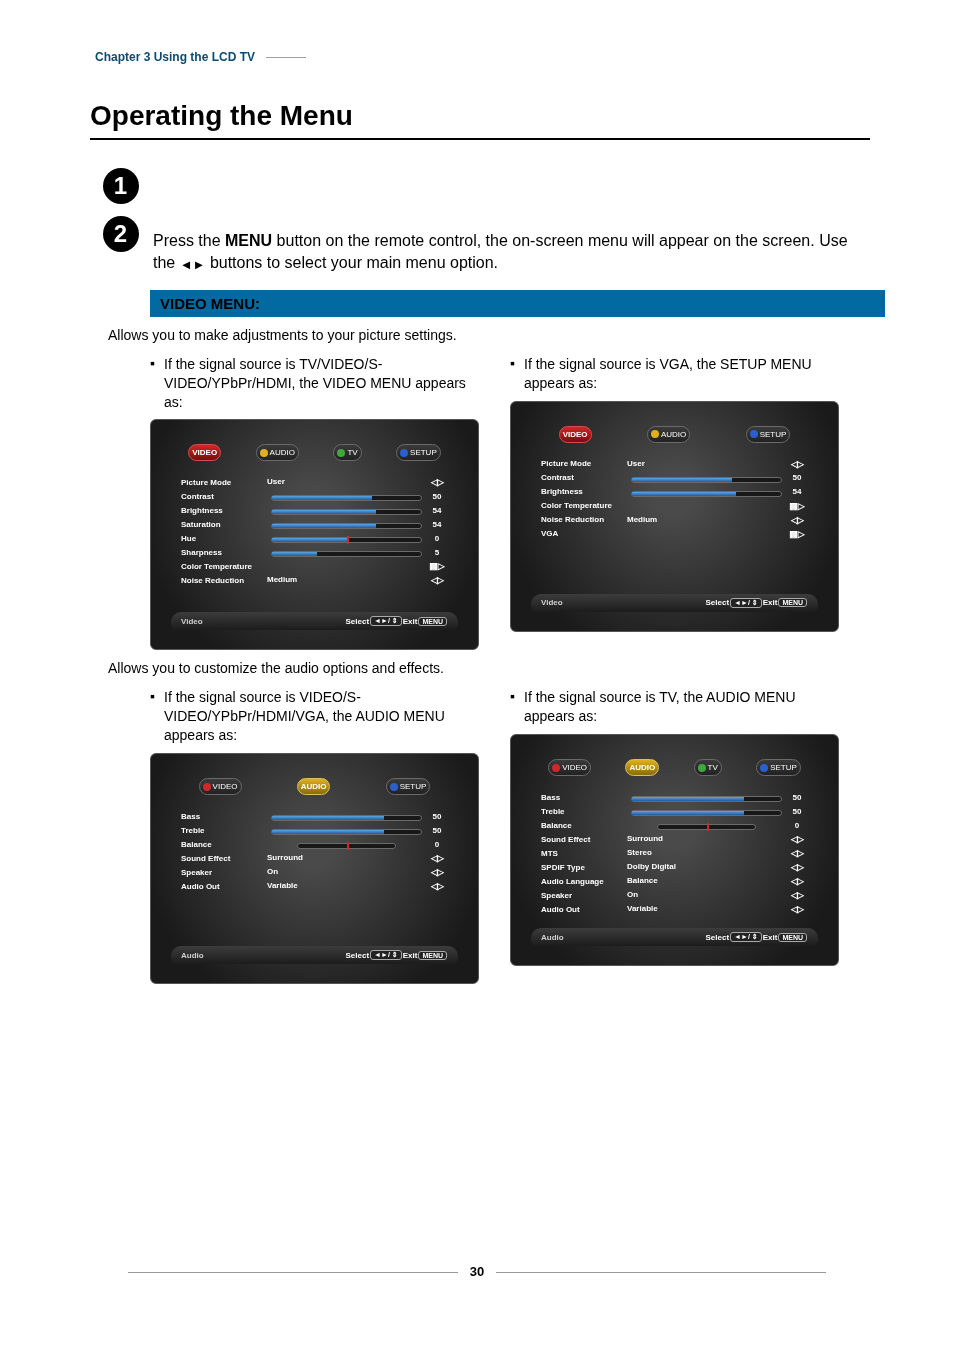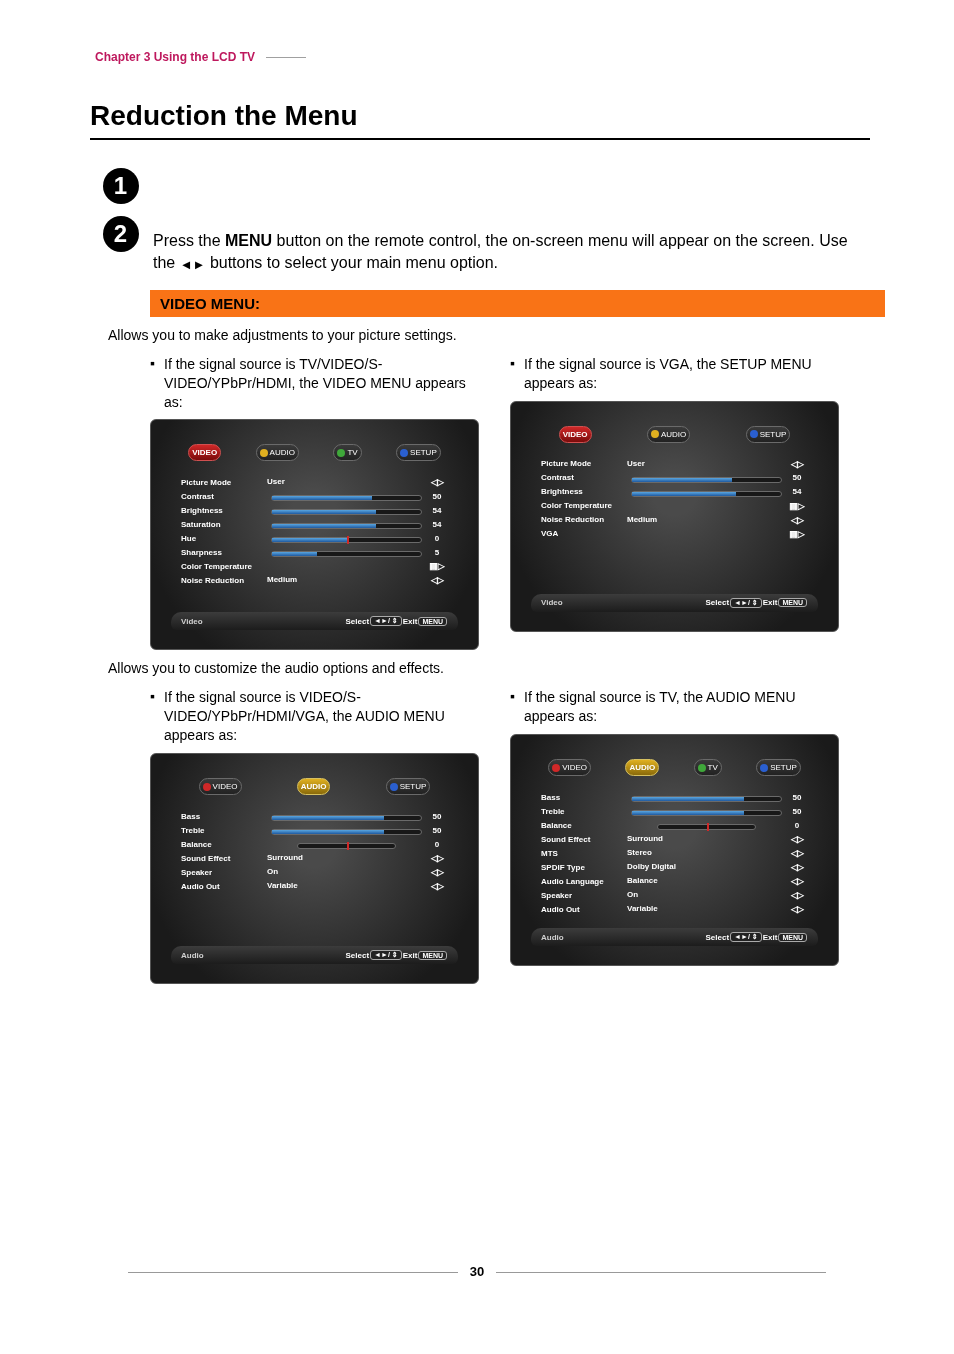--- a/index.html
+++ b/index.html
@@ -1,30 +1,30 @@
 <!DOCTYPE html>
 <html><head>
 <meta charset="utf-8">
 <style>
   html, body { margin:0; padding:0; background:#fff; font-family: Arial, Helvetica, sans-serif; color:#000; }
   .page { width:954px; margin:0 auto; padding:50px 0 0 0; }
-  .chapter-header { font-size:12px; font-weight:bold; color:#be185d; padding:0 0 6px 0; margin-left:95px; }
+  .chapter-header { font-size:12px; font-weight:bold; color:#0c4a6e; padding:0 0 6px 0; margin-left:95px; }
   .chapter-header .rule { display:inline-block; vertical-align:middle; height:1px; width:40px; background:#a0a0a0; margin-left:8px;}
   .title { font-size:28px; font-weight:bold; margin:30px 0 6px 90px; }
   .thick-rule { height:2px; background:#000; margin: 2px 0 28px 90px; width:780px;}
   .step-row { display:flex; align-items:flex-start; margin: 0 0 12px 0; }
   .step-num { width:65px; display:flex; justify-content:center; margin-left:88px;}
   .step-circle { width:36px; height:36px; border-radius:50%; background:#000; color:#fff; display:flex; align-items:center; justify-content:center; font-size:24px; font-weight:bold; font-family: Arial; }
   .step-text { flex:1; font-size:16px; line-height:1.4; padding-top:14px;}
   .step-text .menu-word { font-weight:bold;}
   .power-icon { display:inline-block; width:14px; height:14px; border:2px solid #000; border-radius:50%; position:relative; vertical-align:-2px;}
   .power-icon::after { content:""; position:absolute; left:5px; top:-3px; width:2px; height:8px; background:#000;}
   .arrow-keys { display:inline-block; vertical-align:-1px;}
   .arrow-keys::before { content:"◄►"; font-size:13px; font-weight:bold; }
-  .section-bar { background:#f97316; margin:14px 0 10px 150px; width:715px; padding:5px 10px; font-size:15px; font-weight:bold;}
+  .section-bar { background:#0369a1; margin:14px 0 10px 150px; width:715px; padding:5px 10px; font-size:15px; font-weight:bold;}
   .section-text { font-size:14px; margin:10px 0 12px 108px; width:720px;}
   .two-col { display:flex; margin-left:150px; width:720px;}
   .col { width:360px; }
   .bullet-row { display:flex; align-items:flex-start; font-size:14px; margin-bottom:6px;}
   .bullet-dot { width:14px; flex-shrink:0; color:#000;}
   .bullet-text { flex:1; line-height:1.35; padding-right:30px;}
   .osd { width:295px; margin-top:8px; background: radial-gradient(circle at 50% 40%, #4a4a4a 10%, #1a1a1a 80%); border:1px solid #555; border-radius:6px; color:#fff; font-size:9px; padding:16px; overflow:hidden;}
   .osd-tabs { display:flex; justify-content:space-around; padding:8px 4px 4px 4px;}
   .osd-tab { flex:0 0 auto; font-size:8px; padding:3px 3px; text-align:center; border:1px solid #6a6a6a; border-radius:9px; background:linear-gradient(#3a3a3a,#222); position:relative;}
   .osd-tab-active { font-weight:bold;}
@@ -54,21 +54,21 @@
 </head>
 <body>
 
 <div class="page">
 
   <div class="chapter-header">
     <span>Chapter 3 Using the LCD TV</span>
     <span class="rule"></span>
   </div>
 
-  <div class="title">Reduction the Menu</div>
+  <div class="title">Operating the Menu</div>
   <div class="thick-rule"></div>
 
   <div class="step-row">
     <div class="step-num">
       <div class="step-circle">1</div>
     </div>
   </div>
 
   <div class="step-row">
     <div class="step-num">

